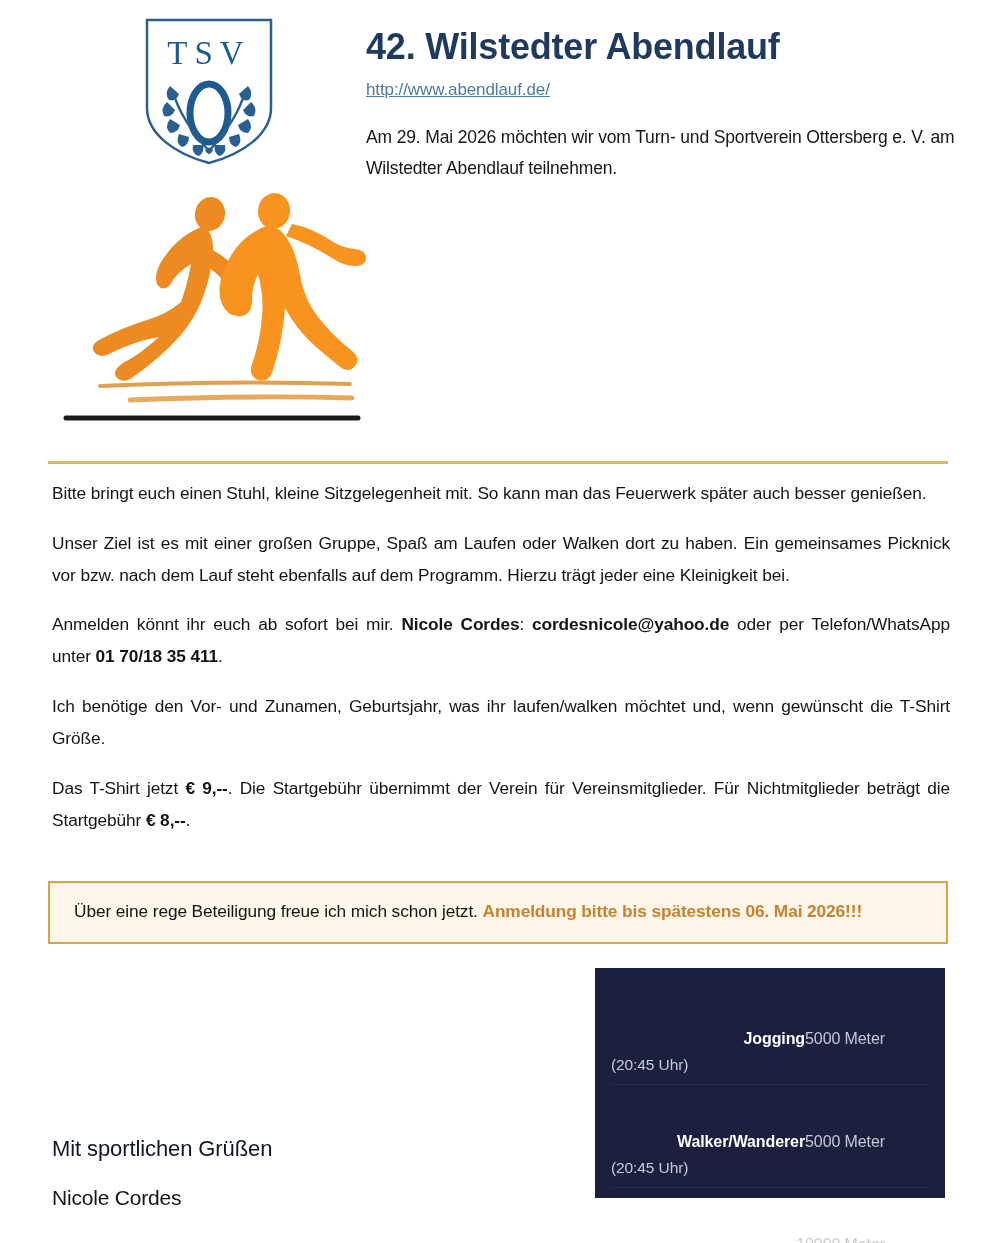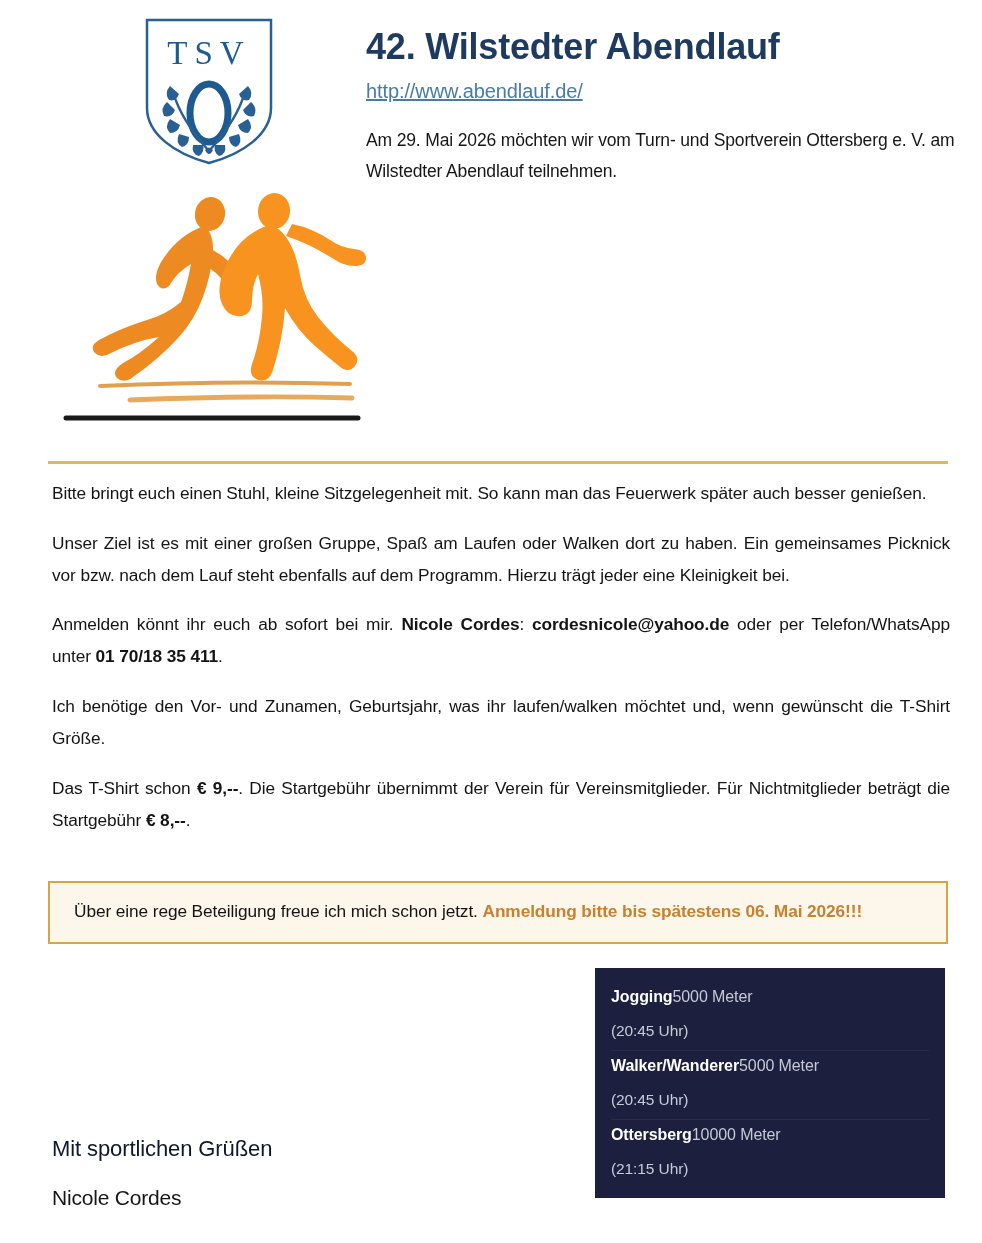--- a/index.html
+++ b/index.html
@@ -39,21 +39,21 @@
   .doc-title {
     font-size: 36px;
     font-weight: bold;
     color: #1f3a5f;
     letter-spacing: -0.2px;
     margin: 0 0 13px 0;
     line-height: 1.15;
   }
   .doc-link {
     display: inline-block;
-    font-size: 20px;
+    font-size: 17px;
     color: #4a7ba7;
     text-decoration: underline;
     margin: 0 0 22px 0;
     letter-spacing: -0.1px;
   }
   .intro-para {
     font-size: 17.5px;
     line-height: 1.75;
     color: #161616;
     margin: 0;
@@ -131,39 +131,40 @@
     box-sizing: border-box;
     padding: 14px 16px 10px 16px;
   }
   .sched-row {
     padding: 6px 0 10px 0;
     border-bottom: 1px solid #272b4d;
   }
   .sched-row:last-child { border-bottom: none; }
   .sched-line {
     display: flex;
-    justify-content: flex-start;
+    justify-content: flex-end;
     align-items: baseline;
+    margin-top: 42px;
   }
   .sched-name {
     font-size: 16px;
     font-weight: bold;
     color: #ffffff;
     letter-spacing: -0.1px;
   }
   .sched-dist {
     font-size: 16px;
     color: #c7c9d8;
     letter-spacing: -0.1px;
     padding-right: 44px;
   }
   .sched-time {
     font-size: 15.5px;
     color: #c9cbd9;
-    margin-top: 16px;
+    margin-top: 8px;
     letter-spacing: -0.1px;
   }
 
   
   .signature {
     position: absolute;
     left: 52px;
     top: 1122px;
     width: 400px;
   }
@@ -251,21 +252,21 @@
 
   <p class="body-para">Unser Ziel ist es mit einer großen Gruppe, Spaß am Laufen oder Walken dort zu haben. Ein gemeinsames Picknick vor bzw. nach dem Lauf steht ebenfalls auf dem Programm. Hierzu trägt jeder eine Kleinigkeit bei.</p>
 
   <p class="body-para">
     <span>Anmelden könnt ihr euch ab sofort bei mir. </span><b>Nicole Cordes</b><span>: </span><b>cordesnicole@yahoo.de</b><span> oder per Telefon/WhatsApp unter </span><b>01 70/18 35 411</b><span>.</span>
   </p>
 
   <p class="body-para">Ich benötige den Vor- und Zunamen, Geburtsjahr, was ihr laufen/walken möchtet und, wenn gewünscht die T-Shirt Größe.</p>
 
   <p class="body-para">
-    <span>Das T-Shirt schon </span><b>€ 9,--</b><span>. Die Startgebühr übernimmt der Verein für Vereinsmitglieder. Für Nichtmitglieder beträgt die Startgebühr </span><b>€ 8,--</b><span>.</span>
+    <span>Das T-Shirt jetzt </span><b>€ 9,--</b><span>. Die Startgebühr übernimmt der Verein für Vereinsmitglieder. Für Nichtmitglieder beträgt die Startgebühr </span><b>€ 8,--</b><span>.</span>
   </p>
 </div>
 
 <div class="highlight-box">
   <p class="highlight-text">
     <span>Über eine rege Beteiligung freue ich mich schon jetzt. </span><span class="highlight-accent">Anmeldung bitte bis spätestens 06. Mai 2026!!!</span>
   </p>
 </div>
 
 <div class="schedule">

